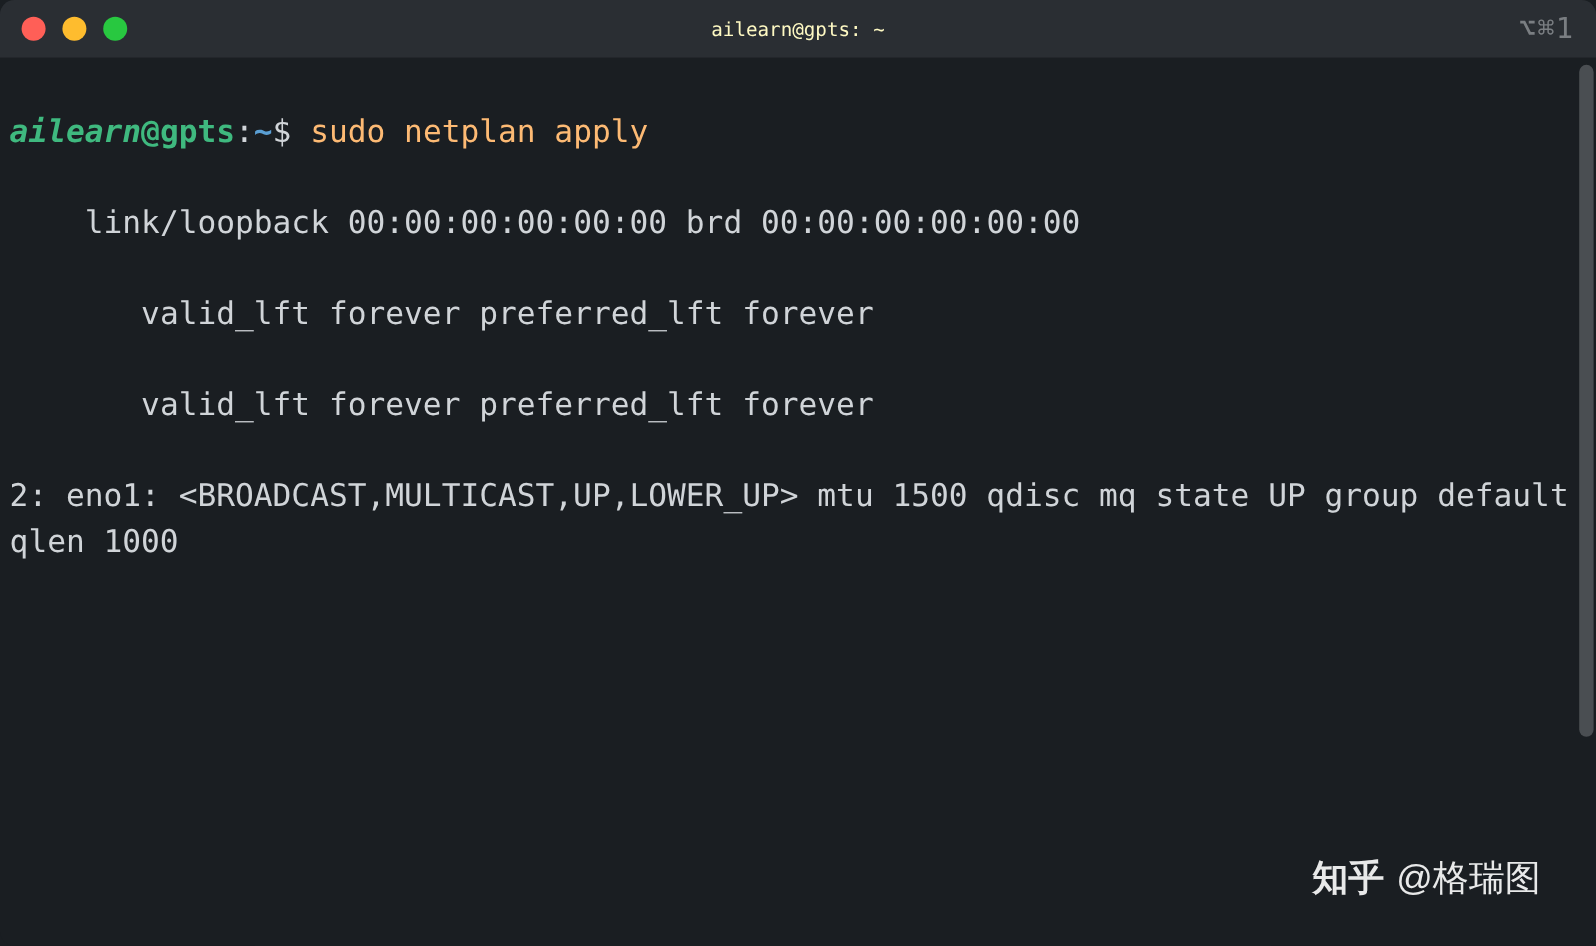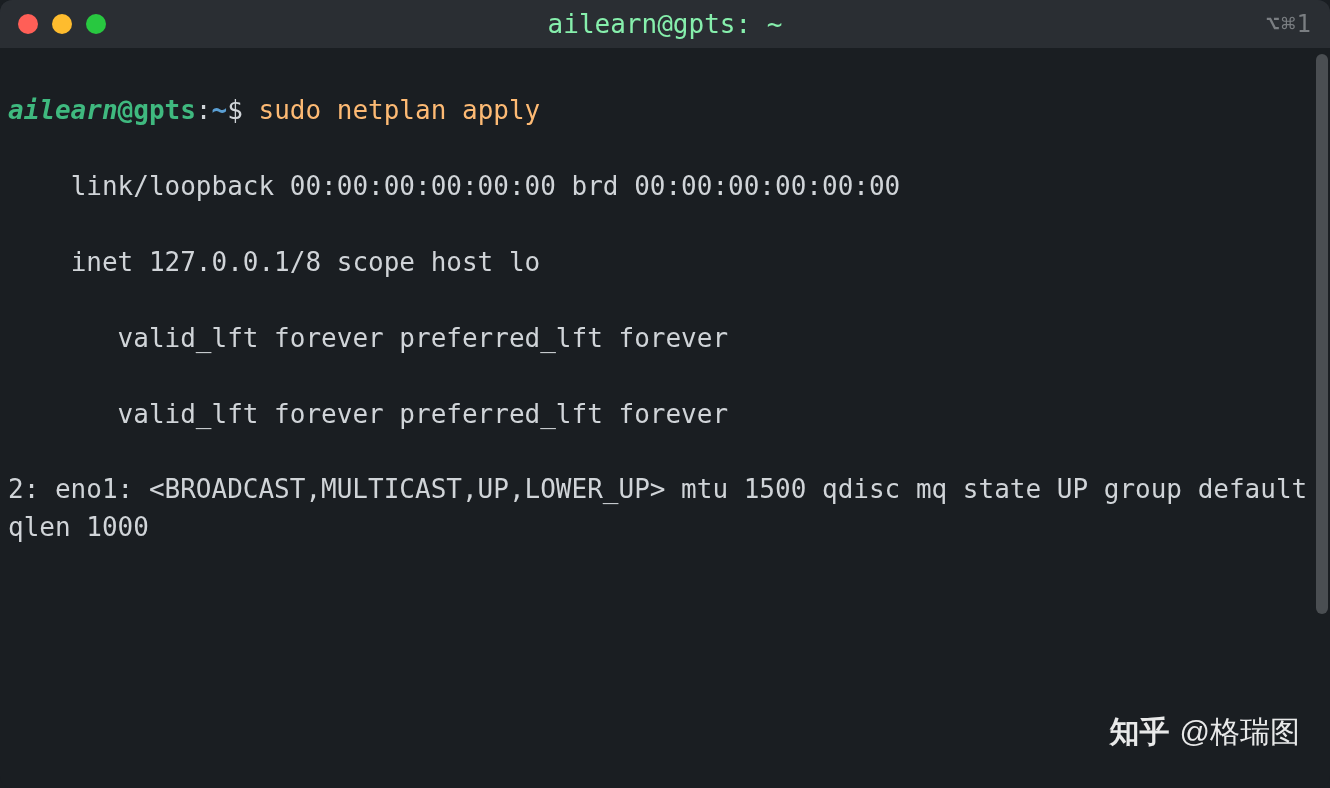--- a/index.html
+++ b/index.html
@@ -43,22 +43,22 @@
       height: 20px;
       border-radius: 50%;
     }
     .traffic-light.red { background: #ff5f57; }
     .traffic-light.yellow { background: #febc2e; }
     .traffic-light.green { background: #28c840; }
     .title {
       position: absolute;
       left: 50%;
       transform: translateX(-50%);
-      color: #86efac;
-      font-size: 26px;
+      color: #fef9c3;
+      font-size: 16px;
       font-weight: 500;
       font-family: "Menlo", "Monaco", monospace;
       text-align: center;
     }
     .shortcut {
       margin-left: auto;
       color: #7a7e82;
       font-size: 24px;
       font-family: "Menlo", monospace;
       letter-spacing: 1px;
@@ -89,21 +89,21 @@
       position: absolute;
       right: 2px;
       top: 54px;
       width: 12px;
       height: 560px;
       background: #4a4e52;
       border-radius: 6px;
     }
     .watermark {
       position: absolute;
-      right: 30px;
+      right: 46px;
       bottom: 35px;
       color: #ffffff;
       font-size: 30px;
       font-family: "PingFang SC", "Microsoft YaHei", sans-serif;
       font-weight: 500;
       opacity: 0.9;
       display: flex;
       align-items: center;
       gap: 10px;
     }
@@ -123,21 +123,20 @@
       <div class="traffic-light yellow"></div>
       <div class="traffic-light green"></div>
     </div>
     <div class="title">ailearn@gpts: ~</div>
     <div class="shortcut">⌥⌘1</div>
   </div>
 
   <div class="terminal">
 <span class="line"><span class="prompt-user">ailearn</span><span class="prompt-at">@</span><span class="prompt-host">gpts</span><span class="prompt-colon">:</span><span class="prompt-path">~</span><span class="prompt-dollar">$ </span><span class="cmd">sudo netplan apply</span></span>
 <span class="line output">    link/loopback 00:00:00:00:00:00 brd 00:00:00:00:00:00</span>
-<span class="line output">    inet 127.0.0.1/8 scope host lo</span>
 <span class="line output">       valid_lft forever preferred_lft forever</span>
 <span class="line output">       valid_lft forever preferred_lft forever</span>
 <span class="line output">2: eno1: &lt;BROADCAST,MULTICAST,UP,LOWER_UP&gt; mtu 1500 qdisc mq state UP group default qlen 1000</span>
 
 
 
 
 
 
 

